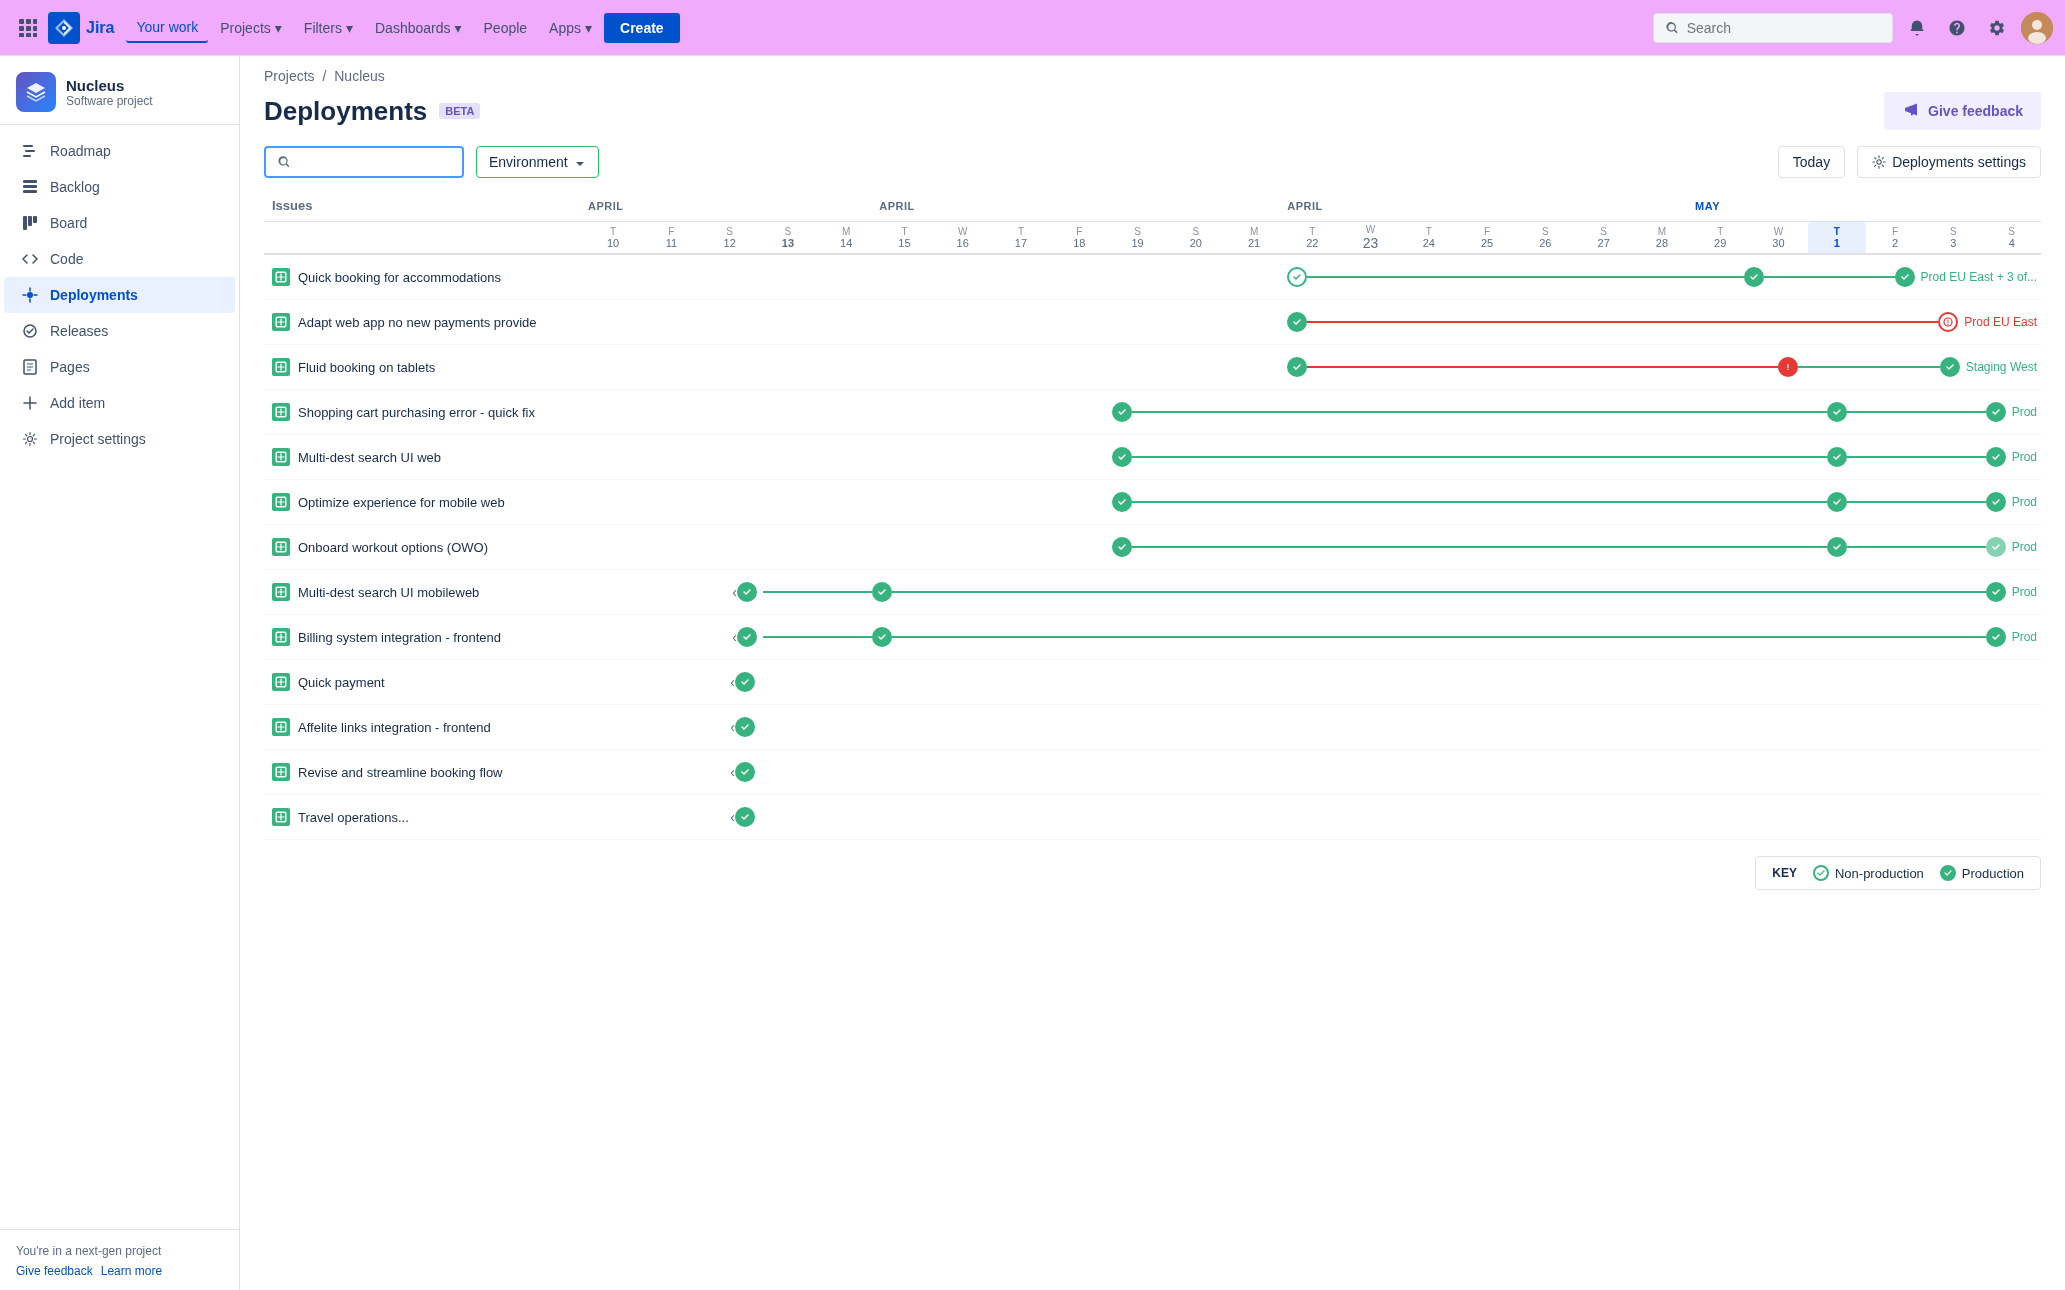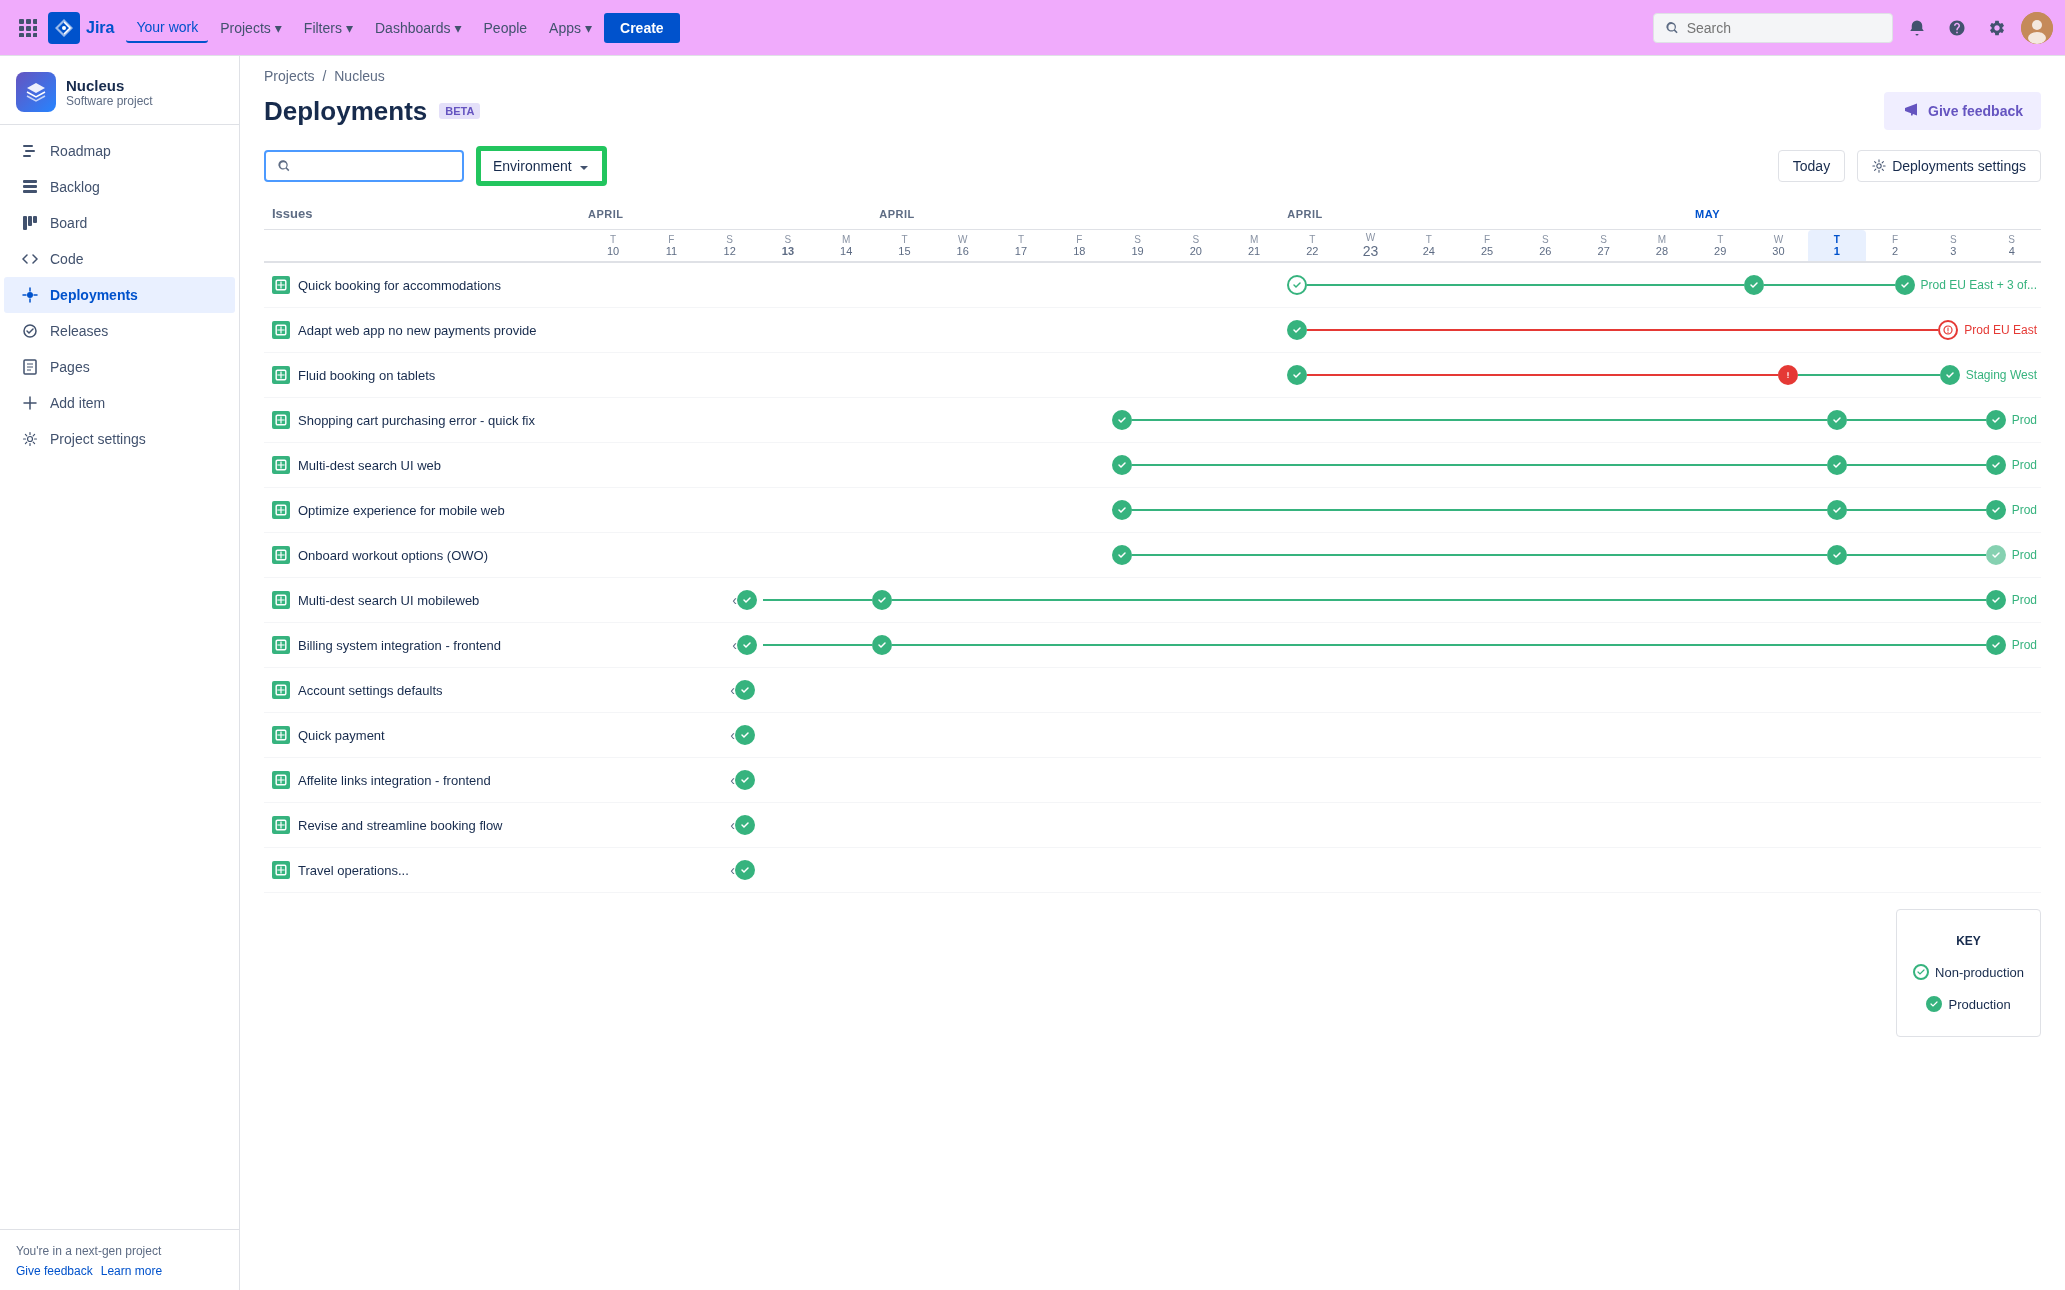--- a/index.html
+++ b/index.html
@@ -51,21 +51,21 @@
     .page-header { display: flex; align-items: center; justify-content: space-between; padding: 4px 24px 16px; }
     .page-title-row { display: flex; align-items: center; gap: 12px; }
     .page-title { font-size: 26px; font-weight: 700; color: #172b4d; }
     .beta-badge { background: #e4e0f9; color: #6554c0; border-radius: 3px; padding: 2px 6px; font-size: 11px; font-weight: 700; }
     .give-feedback-btn { display: flex; align-items: center; gap: 8px; background: #f0eeff; color: #6554c0; border: none; border-radius: 4px; padding: 10px 18px; font-size: 14px; font-weight: 600; cursor: pointer; }
 
     
     .toolbar { display: flex; align-items: center; gap: 12px; padding: 0 24px 12px; }
     .search-input-box { display: flex; align-items: center; background: #fff; border: 2px solid #4c9aff; border-radius: 4px; padding: 6px 12px; gap: 8px; width: 200px; }
     .search-input-box input { border: none; outline: none; font-size: 14px; color: #172b4d; width: 100%; }
-    .env-dropdown { display: flex; align-items: flex-end; gap: 6px; border: 5px solid #22c55e; border-radius: 4px; padding: 7px 12px; cursor: pointer; color: #172b4d; font-size: 14px; background: #fff; }
+    .env-dropdown { display: flex; align-items: flex-end; gap: 6px; border: 1px solid #22c55e; border-radius: 4px; padding: 7px 12px; cursor: pointer; color: #172b4d; font-size: 14px; background: #fff; }
     .today-btn { margin-left: auto; border: 1px solid #dfe1e6; border-radius: 4px; padding: 7px 14px; cursor: pointer; font-size: 14px; background: #fff; color: #172b4d; font-weight: 500; }
     .deploy-settings-btn { display: flex; align-items: center; gap: 6px; border: 1px solid #dfe1e6; border-radius: 4px; padding: 7px 14px; cursor: pointer; font-size: 14px; background: #fff; color: #172b4d; font-weight: 500; }
 
     
     .gantt-wrapper { flex: 1; overflow: auto; padding: 0 24px; }
     .gantt-table { width: 100%; border-collapse: collapse; table-layout: fixed; }
     .gantt-table thead { position: sticky; top: 0; background: #fff; z-index: 10; }
     .col-issues { width: 320px; }
     .header-row-1 th { border-bottom: 1px solid #dfe1e6; padding: 4px 8px; font-size: 12px; font-weight: 600; color: #5e6c84; text-align: left; }
     .header-row-1 th.month-header { text-align: left; color: #5e6c84; font-size: 11px; font-weight: 700; letter-spacing: 0.5px; }
@@ -73,21 +73,21 @@
     .header-row-2 th { border-bottom: 2px solid #dfe1e6; padding: 2px 0; font-size: 11px; font-weight: 500; color: #5e6c84; text-align: center; width: 42px; }
     .header-row-2 th.today-col { color: #0052cc; font-weight: 700; }
 
     .gantt-row { border-bottom: 1px solid #f4f5f7; }
     .issue-icon { width: 18px; height: 18px; background: #36b37e; border-radius: 2px; display: flex; align-items: center; justify-content: center; flex-shrink: 0; }
     .issue-icon svg { width: 12px; height: 12px; fill: #fff; }
     .issue-name { font-size: 13px; color: #172b4d; overflow: hidden; text-overflow: ellipsis; }
     .issue-td-inner { padding: 10px 8px; display: flex; align-items: center; gap: 8px; }
 
     
-    .legend { position: sticky; bottom: 0; background: #fff; border: 1px solid #dfe1e6; border-radius: 4px; display: flex; align-items: center; gap: 16px; padding: 24px 16px; margin: 8px 0; float: right; font-size: 13px; flex-direction: column; }
+    .legend { position: sticky; bottom: 0; background: #fff; border: 1px solid #dfe1e6; border-radius: 4px; display: flex; align-items: center; gap: 16px; padding: 8px 16px; margin: 8px 0; float: right; font-size: 13px; }
     .legend-item { display: flex; align-items: center; gap: 6px; }
     .legend-dot-nonprod { width: 16px; height: 16px; border-radius: 50%; border: 2px solid #36b37e; background: #fff; display: flex; align-items: center; justify-content: center; }
     .legend-dot-prod { width: 16px; height: 16px; border-radius: 50%; border: 2px solid #36b37e; background: #36b37e; display: flex; align-items: center; justify-content: center; }
 
     
     ::-webkit-scrollbar { width: 8px; height: 8px; }
     ::-webkit-scrollbar-track { background: #f4f5f7; }
     ::-webkit-scrollbar-thumb { background: #c1c7d0; border-radius: 4px; }
   </style>
 </head>
@@ -784,44 +784,20 @@
 
           <tr class="gantt-row">
             <td style="padding:0;">
                 <div class="issue-td-inner">
                   <div class="issue-icon">
                     <svg viewBox="0 0 10 10" fill="#fff" width="10" height="10">
                       <rect x="1" y="1" width="8" height="8" rx="1" fill="none" stroke="#fff" stroke-width="1.2"></rect>
                       <path d="M2 5h6M5 2v6" stroke="#fff" stroke-width="1"></path>
                     </svg>
                   </div>
-                  <span class="issue-name">Account settings defaults</span>
-                </div>
-              </td>
-            <td colspan="3" style="padding:0;vertical-align:middle;">
-                <div style="display:flex;align-items:center;height:44px;justify-content:flex-end;padding-right:4px;">
-                  <span style="color:#5e6c84;font-size:14px;">‹</span>
-                  <div style="width:20px;height:20px;border-radius:50%;border:2px solid #36b37e;background:#36b37e;display:flex;align-items:center;justify-content:center;flex-shrink:0;">
-                    <svg width="10" height="10" viewBox="0 0 10 10" fill="none">
-                      <path d="M2 5l2 2 4-4" stroke="#fff" stroke-width="1.5" stroke-linecap="round"></path>
-                    </svg>
-                  </div>
-                </div>
-              </td>
-            <td colspan="22"></td>
-          </tr>
-          <tr class="gantt-row">
-            <td style="padding:0;">
-                <div class="issue-td-inner">
-                  <div class="issue-icon">
-                    <svg viewBox="0 0 10 10" fill="#fff" width="10" height="10">
-                      <rect x="1" y="1" width="8" height="8" rx="1" fill="none" stroke="#fff" stroke-width="1.2"></rect>
-                      <path d="M2 5h6M5 2v6" stroke="#fff" stroke-width="1"></path>
-                    </svg>
-                  </div>
                   <span class="issue-name">Quick payment</span>
                 </div>
               </td>
             <td colspan="3" style="padding:0;vertical-align:middle;">
                 <div style="display:flex;align-items:center;height:44px;justify-content:flex-end;padding-right:4px;">
                   <span style="color:#5e6c84;font-size:14px;">‹</span>
                   <div style="width:20px;height:20px;border-radius:50%;border:2px solid #36b37e;background:#36b37e;display:flex;align-items:center;justify-content:center;flex-shrink:0;">
                     <svg width="10" height="10" viewBox="0 0 10 10" fill="none">
                       <path d="M2 5l2 2 4-4" stroke="#fff" stroke-width="1.5" stroke-linecap="round"></path>
                     </svg>

